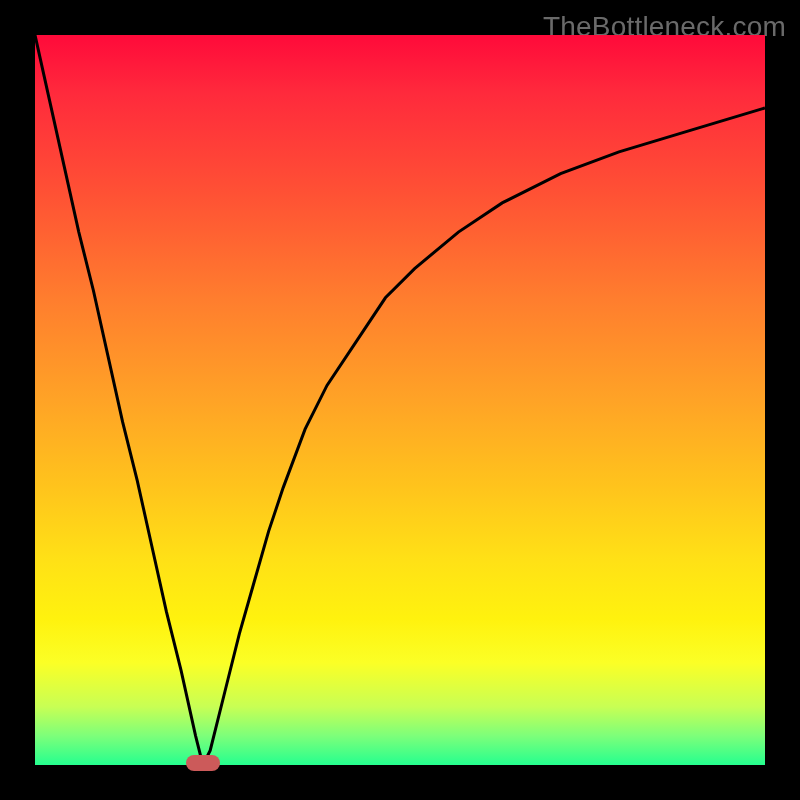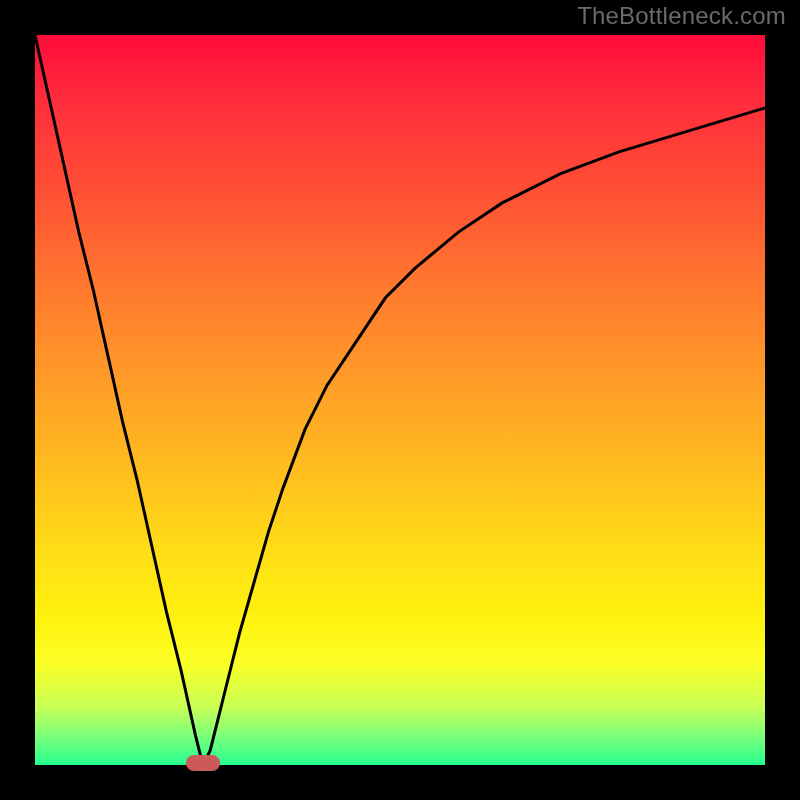--- a/index.html
+++ b/index.html
@@ -12,24 +12,24 @@
     overflow: hidden;
   }
   .frame {
     position: relative;
     width: 800px;
     height: 800px;
     background: #000;
   }
   .attribution {
     position: absolute;
-    top: 2px;
+    top: 11px;
     right: 14px;
     color: #6a6a6a;
-    font-size: 24px;
+    font-size: 28px;
     font-weight: 400;
     letter-spacing: 0.2px;
   }
   .plot-area {
     position: absolute;
     left: 35px;
     top: 35px;
     width: 730px;
     height: 730px;
     background: linear-gradient(to bottom,

